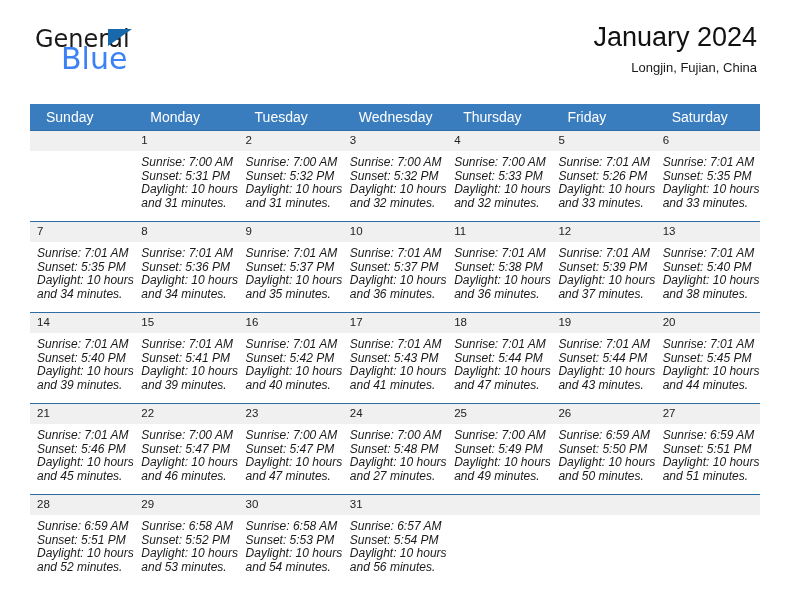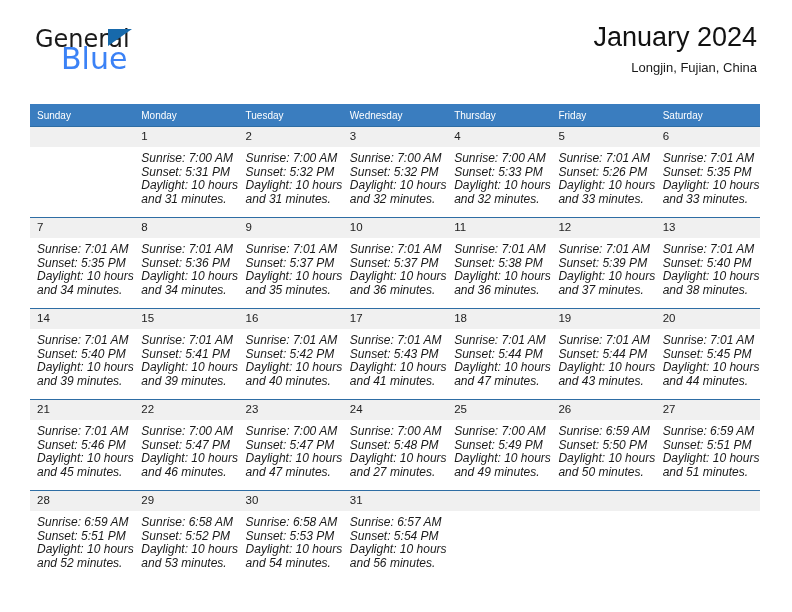--- a/index.html
+++ b/index.html
@@ -98,24 +98,24 @@
     left: 30px;
     top: 104px;
     width: 730px;
     border-collapse: collapse;
     table-layout: fixed;
   }
 
   .calendar th {
     background: #3a7dbf;
     color: #ffffff;
-    font-size: 10px;
+    font-size: 14px;
     font-weight: 400;
     text-align: left;
-    padding: 5px 0 5px 7px;
+    padding: 5px 0 5px 16px;
     height: 12px;
     border: none;
   }
 
   .week-row {
     border-top: 1px solid #2e6da4;
   }
 
   .daycell {
     vertical-align: top;

